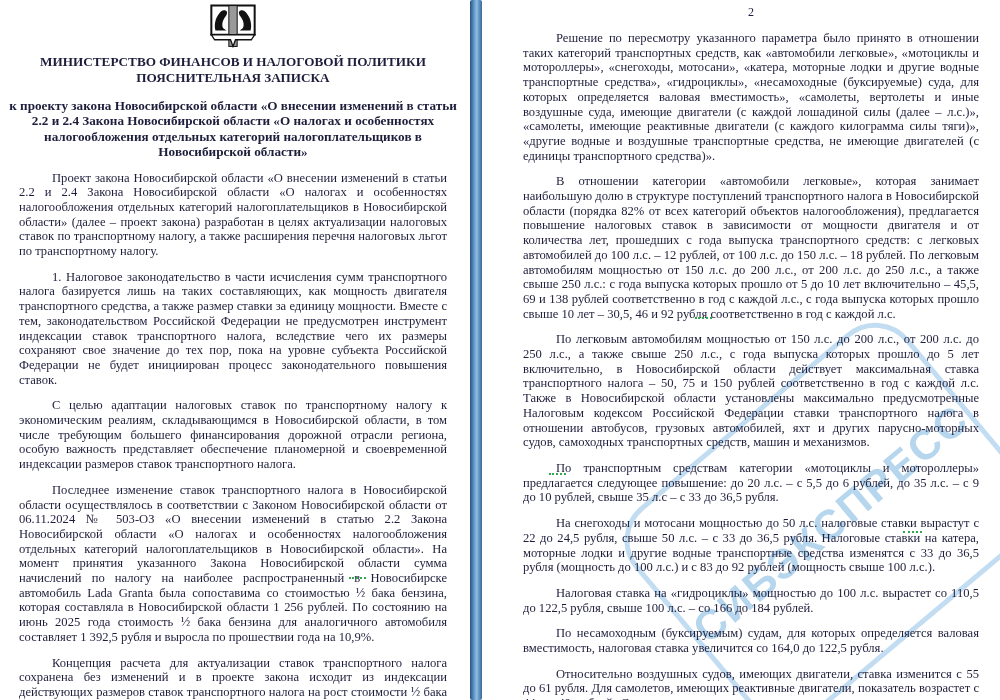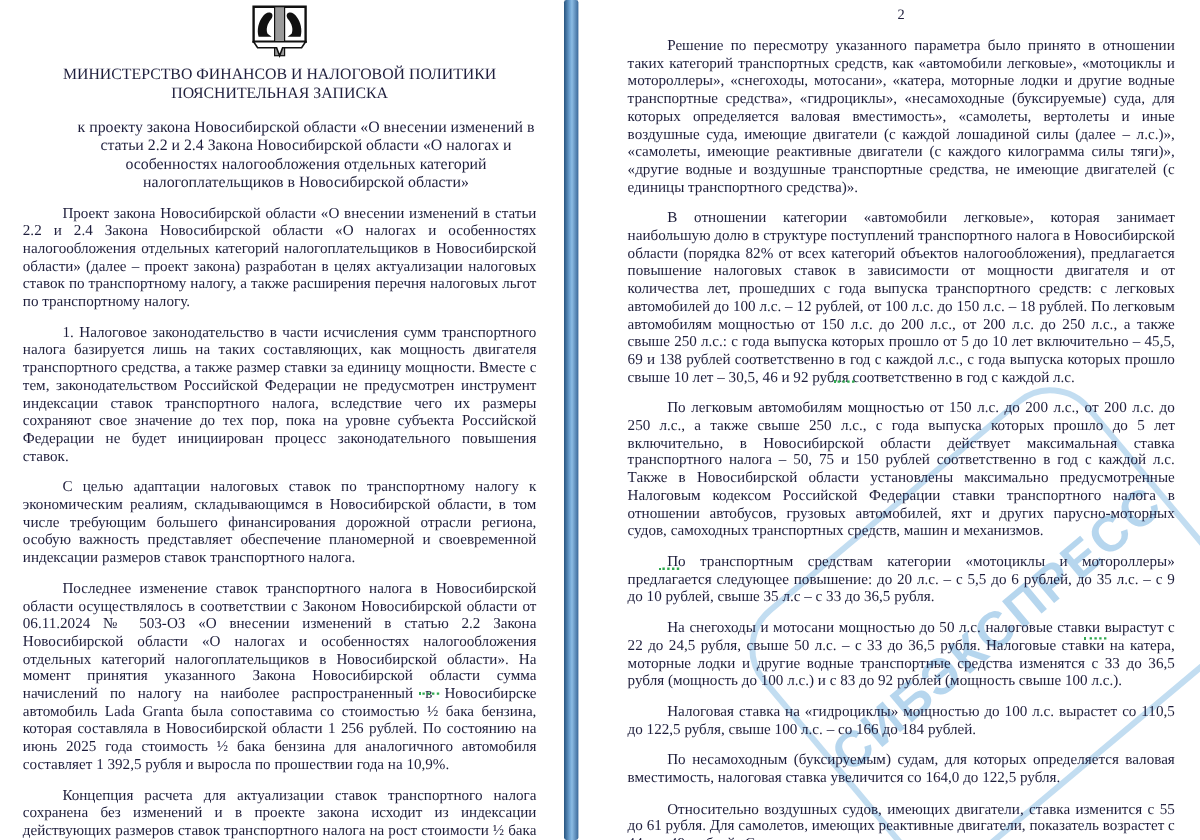--- a/index.html
+++ b/index.html
@@ -5,25 +5,25 @@
   html,body{margin:0;padding:0;}
   body{width:1000px;height:700px;background:#ffffff;}
   .canvas{position:relative;width:1000px;height:700px;overflow:hidden;
           font-family:"Liberation Serif", serif;color:#1e1e3c;background:#ffffff;}
 
   
   .page-left{position:absolute;left:8px;top:0;width:450px;z-index:2;}
   .page-right{position:absolute;left:512px;top:0;width:478px;z-index:2;}
 
   
-  .header{text-align:center;font-weight:normal;}
+  .header{text-align:center;font-weight:bold;}
   .coat-wrap{margin:3px auto 5px;width:50px;height:46px;}
   .ministry-line{font-size:13.2px;line-height:15.5px;}
   .doc-title{font-size:13.2px;margin-top:0;}
-  .doc-subtitle{font-size:13.2px;line-height:15.5px;margin-top:12px;margin-left:44px;}
+  .doc-subtitle{font-size:13.2px;line-height:15.5px;margin-top:12px;}
 
   
   .body-text{margin-top:7px;}
   .body-text p{margin:11px;text-indent:33px;text-align:justify;
                font-size:12.6px;line-height:14.7px;}
 
   
   .page-num{text-align:center;font-size:12px;margin:5px 0 9px 0;}
 
   

